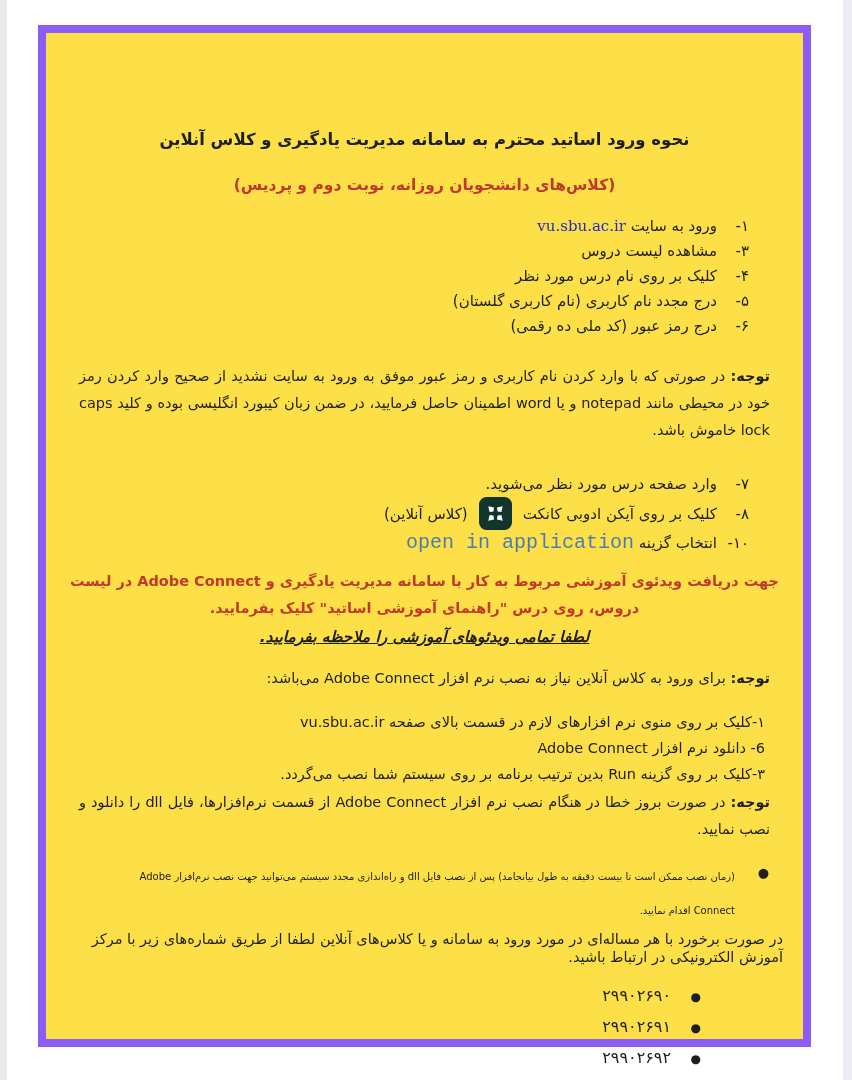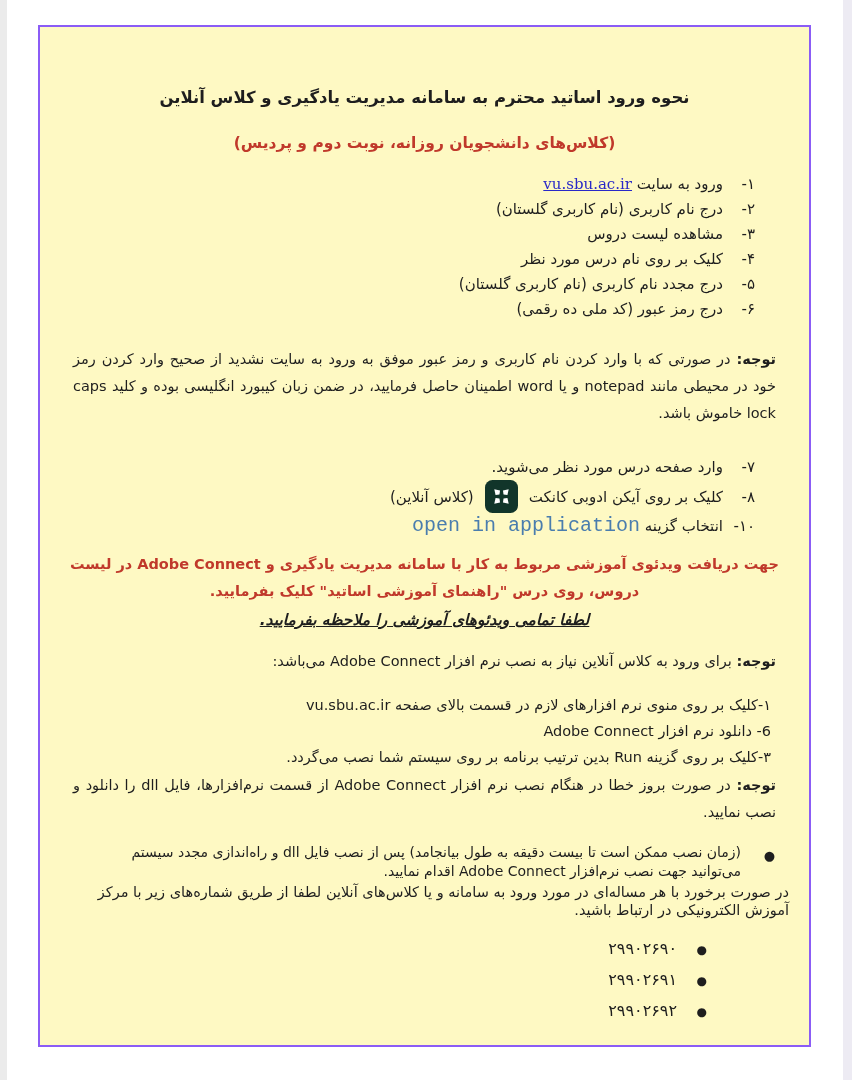--- a/index.html
+++ b/index.html
@@ -5,48 +5,48 @@
   html,body{margin:0;padding:0;}
   body{
     width:852px;height:1080px;position:relative;background:#ffffff;
     font-family:"DejaVu Sans","Liberation Sans",sans-serif;
     color:#1e1e1e;overflow:hidden;
   }
   .edge-left{position:absolute;left:0;top:0;width:7px;height:1080px;background:#ebebeb;}
   .edge-right{position:absolute;right:0;top:0;width:9px;height:1080px;background:#edebf3;}
   .page-border{
     position:absolute;left:38px;top:25px;width:773px;height:1022px;
-    border:2px solid #8b5cf6;box-sizing:border-box;background:#fef9c3;
-    padding:60px 16px 0 16px;direction:rtl;text-align:right;
+    border:8px solid #8b5cf6;box-sizing:border-box;background:#fde047;
+    padding:96px 16px 0 16px;direction:rtl;text-align:right;
   }
   .logo{position:absolute;width:47px;height:45px;}
   .logo-left{left:100px;top:96px;}
   .logo-right{left:697px;top:91px;}
   .title{font-size:16.5px;font-weight:bold;text-align:center;line-height:22px;}
   .subtitle{font-size:15.5px;font-weight:bold;text-align:center;color:#c0392b;margin-top:24px;line-height:21px;}
   .steps{margin-top:18px;padding-right:38px;}
   .step{line-height:25px;font-size:15px;}
   .num{display:inline-block;width:32px;}
-  .link{color:#2929c8;text-decoration:underline;font-family:"DejaVu Serif","Liberation Serif",serif;}
+  .link{color:#2929c8;font-family:"DejaVu Serif","Liberation Serif",serif;}
   .para{margin:17px;font-size:14.5px;line-height:27px;text-align:justify;text-align-last:right;}
   .note1{margin-top:24px;}
   .bold{font-weight:bold;}
   .steps2{margin-top:28px;padding-right:38px;}
   .ac-icon{display:inline-block;margin:0 10px;}
   .ac-icon svg{width:35px;height:33px;vertical-align:-11px;}
   .appblue{color:#4a7dae;font-family:Liberation Mono, monospace;font-size:20px;}
   .red-notice{margin:12px 0 0 0;color:#c0392b;font-weight:bold;font-size:14.5px;line-height:27px;text-align:center;padding:0 6px;}
   .watch-all{margin:2px 0 0 0;text-align:center;font-size:15.5px;font-weight:bold;text-decoration:underline;line-height:27px;font-style:italic;}
   .note2{margin-top:14px;}
   .install{padding-right:22px;}
   .install .step{line-height:26px;font-size:14.5px;}
   .note3{margin-top:2px;}
   .bullet-row{display:flex;flex-direction:row;margin-top:3px;padding-right:18px;}
   .bullet-dot{width:34px;font-size:13px;line-height:26px;}
-  .bullet-text{flex:1;font-size:14px;line-height:19px;padding-left:40px;}
+  .bullet-text{flex:1;font-size:10px;line-height:34px;padding-left:40px;}
   .contact{margin-top:2px;font-size:14.5px;line-height:18px;padding-right:4px;}
   .phones{margin-top:8px;padding-right:86px;}
   .phone-row{line-height:30px;font-size:16px;}
   .phone-dot{display:inline-block;width:30px;font-size:12px;}
   .phone-num{letter-spacing:1px;margin-left:16px;}
 </style>
 </head>
 <body>
 
 <div class="edge-left"></div>
@@ -79,23 +79,20 @@
 </div>
 
 <div class="page-border">
 
   <div class="title">نحوه ورود اساتید محترم به سامانه مدیریت یادگیری و کلاس آنلاین</div>
   <div class="subtitle">(کلاس‌های دانشجویان روزانه، نوبت دوم و پردیس)</div>
 
   <div class="steps">
     <div class="step">
       <span class="num">۱-</span><span>ورود به سایت </span><a class="link">vu.sbu.ac.ir</a>
-    </div>
-    <div class="step">
-      <span class="num">۲-</span><span>درج نام کاربری (نام کاربری گلستان)</span>
     </div>
     <div class="step">
       <span class="num">۳-</span><span>مشاهده لیست دروس</span>
     </div>
     <div class="step">
       <span class="num">۴-</span><span>کلیک بر روی نام درس مورد نظر</span>
     </div>
     <div class="step">
       <span class="num">۵-</span><span>درج مجدد نام کاربری (نام کاربری گلستان)</span>
     </div>

